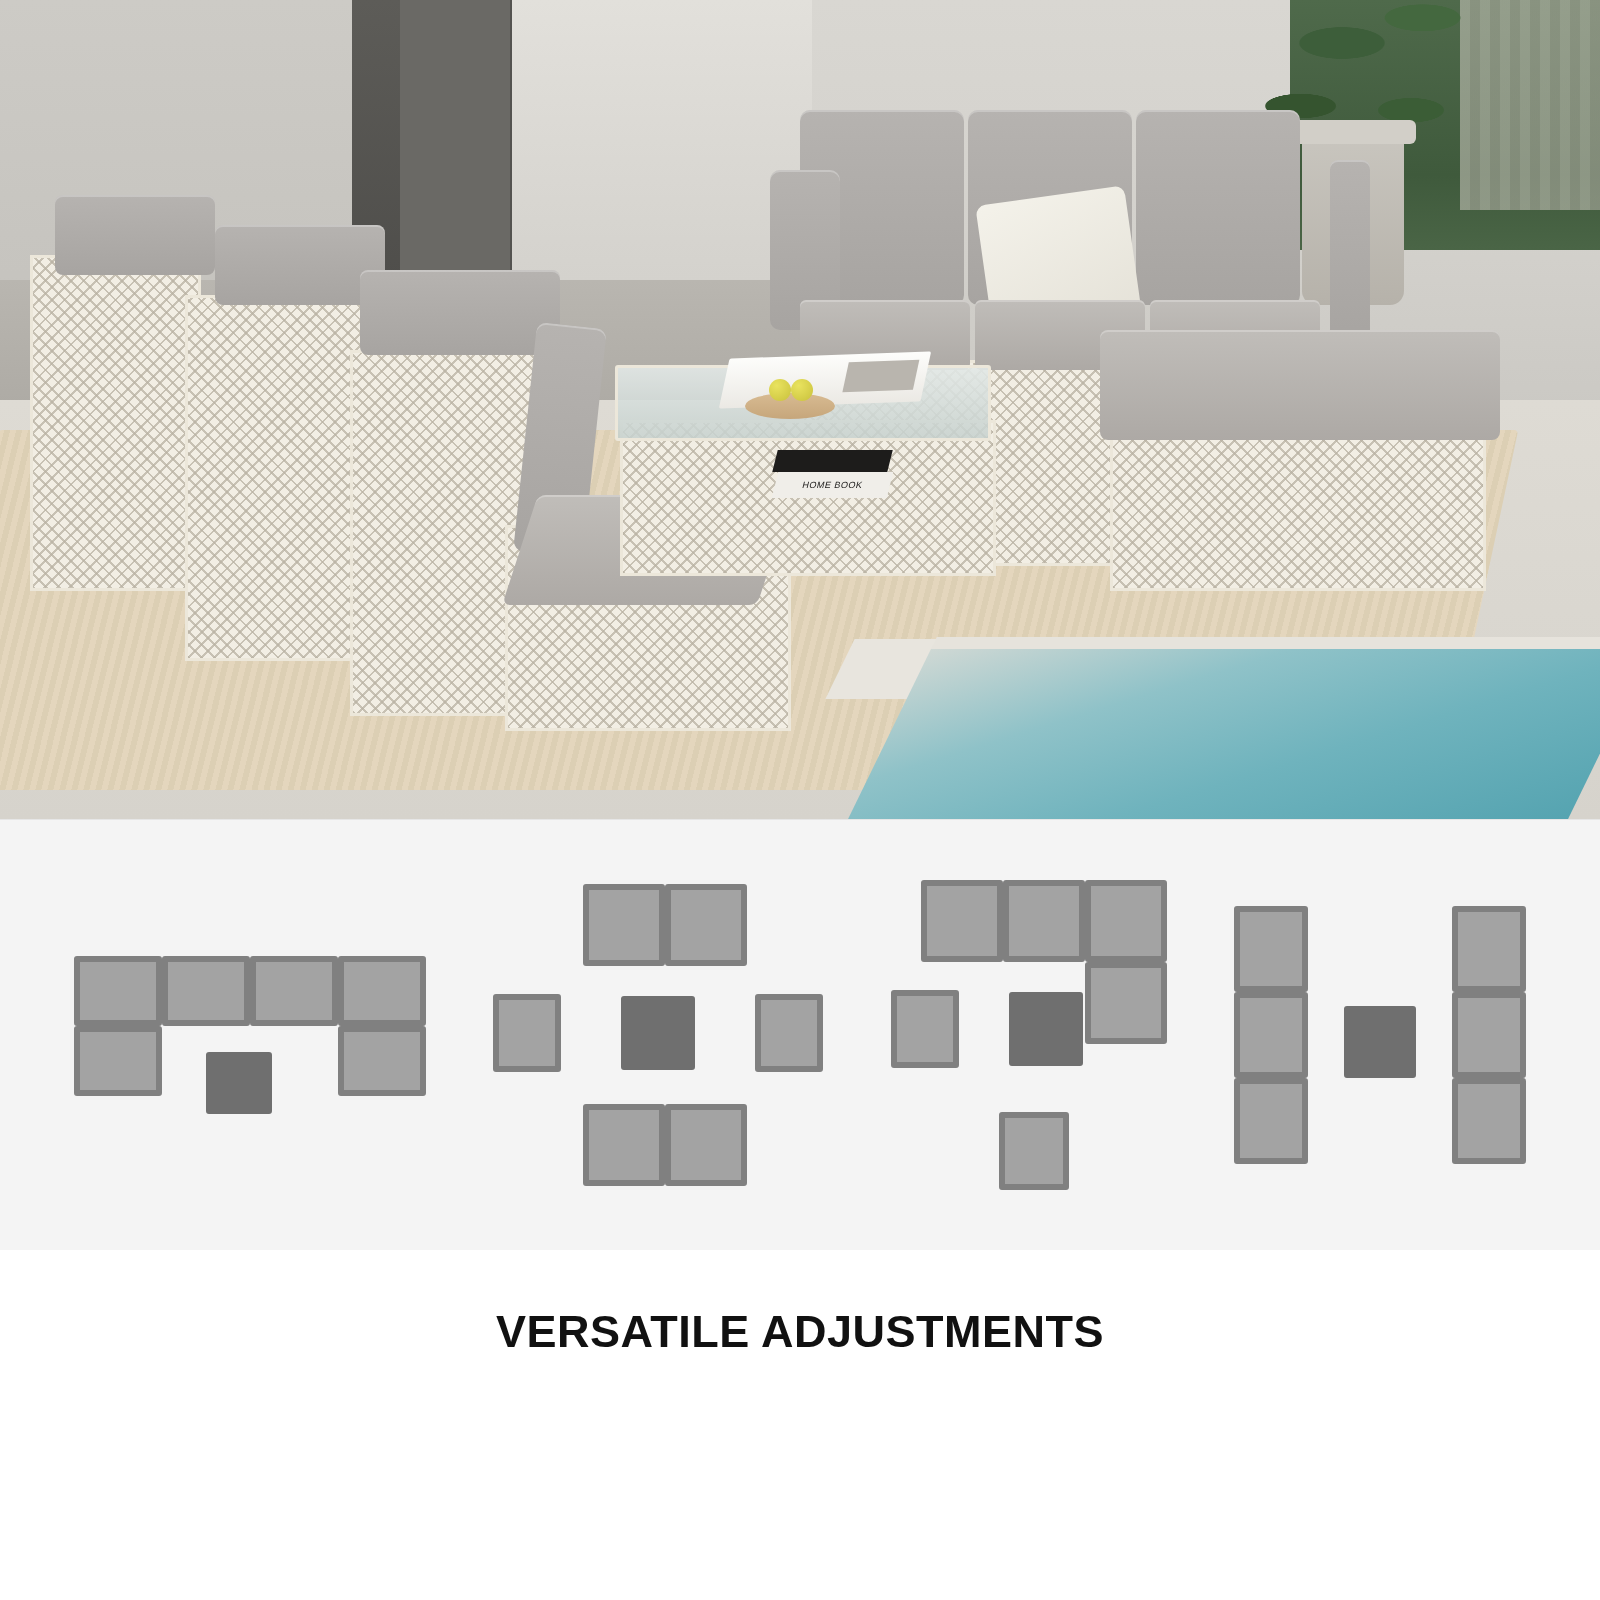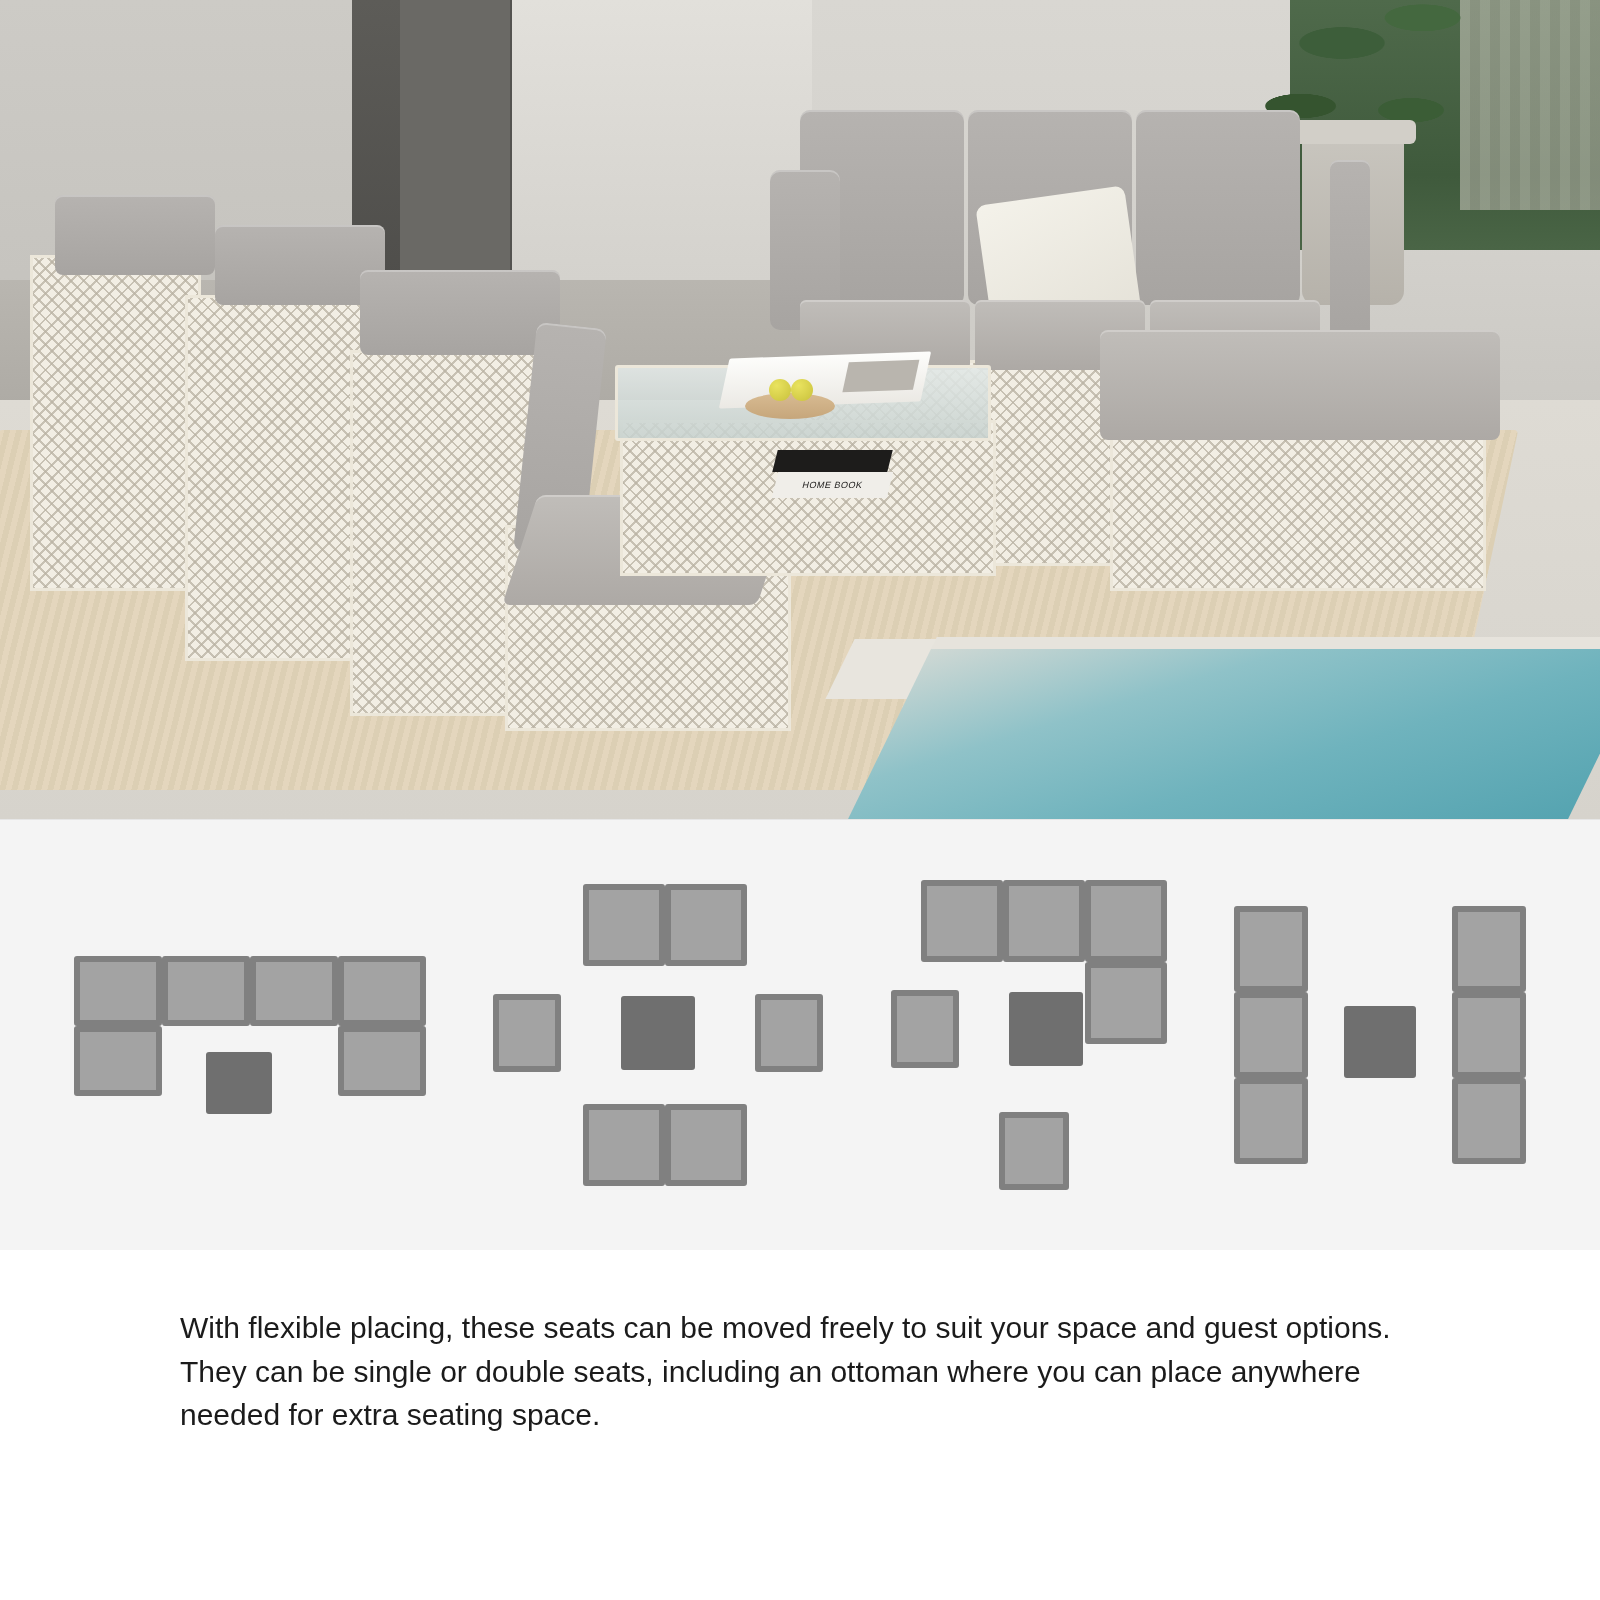--- a/index.html
+++ b/index.html
@@ -396,16 +396,16 @@
           <div class="mod" style="left: 0px; top: 172px; width: 74px; height: 86px;"></div>
           <div class="mod ott" style="left: 110px; top: 100px; width: 72px; height: 72px;"></div>
           <div class="mod" style="left: 218px; top: 0px; width: 74px; height: 86px;"></div>
           <div class="mod" style="left: 218px; top: 86px; width: 74px; height: 86px;"></div>
           <div class="mod" style="left: 218px; top: 172px; width: 74px; height: 86px;"></div>
         </div>
       </div>
   </div>
 
   <div class="copy">
-    <p>With flexible placing, these seats can be moved freely to suit your space and guest options. They can be single or double seats, including an ottoman where you can place anywhere needed for extra seating space.</p>
+    <h1>VERSATILE ADJUSTMENTS</h1>
   </div>
 
 </div>
 
 </body></html>

